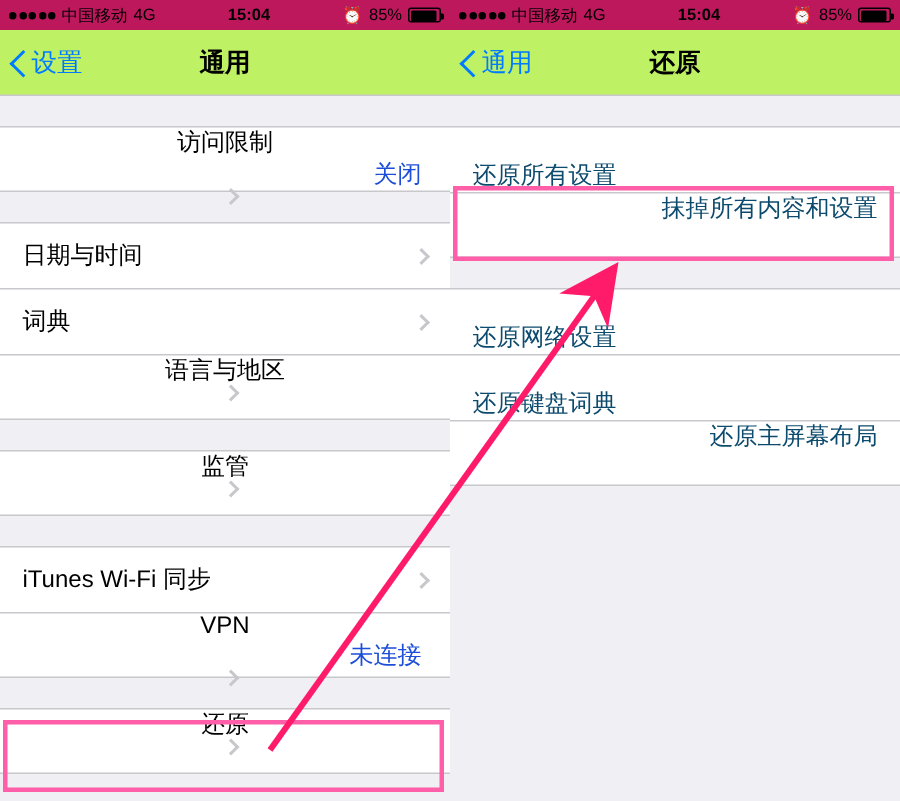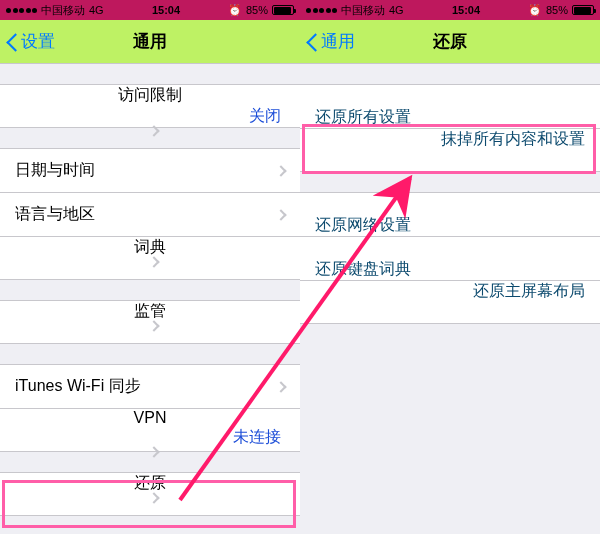--- a/index.html
+++ b/index.html
@@ -157,26 +157,26 @@
         </div>
       </div>
 
       <div class="group">
         <div class="cell">
           <span>日期与时间</span>
           <span class="value"></span>
           <span class="disclosure"></span>
         </div>
         <div class="cell">
+          <span>词典</span>
+          <span class="value"></span>
+          <span class="disclosure"></span>
+        </div>
+        <div class="cell">
           <span>语言与地区</span>
-          <span class="value"></span>
-          <span class="disclosure"></span>
-        </div>
-        <div class="cell">
-          <span>词典</span>
           <span class="value"></span>
           <span class="disclosure"></span>
         </div>
       </div>
 
       <div class="group">
         <div class="cell">
           <span>监管</span>
           <span class="value"></span>
           <span class="disclosure"></span>

